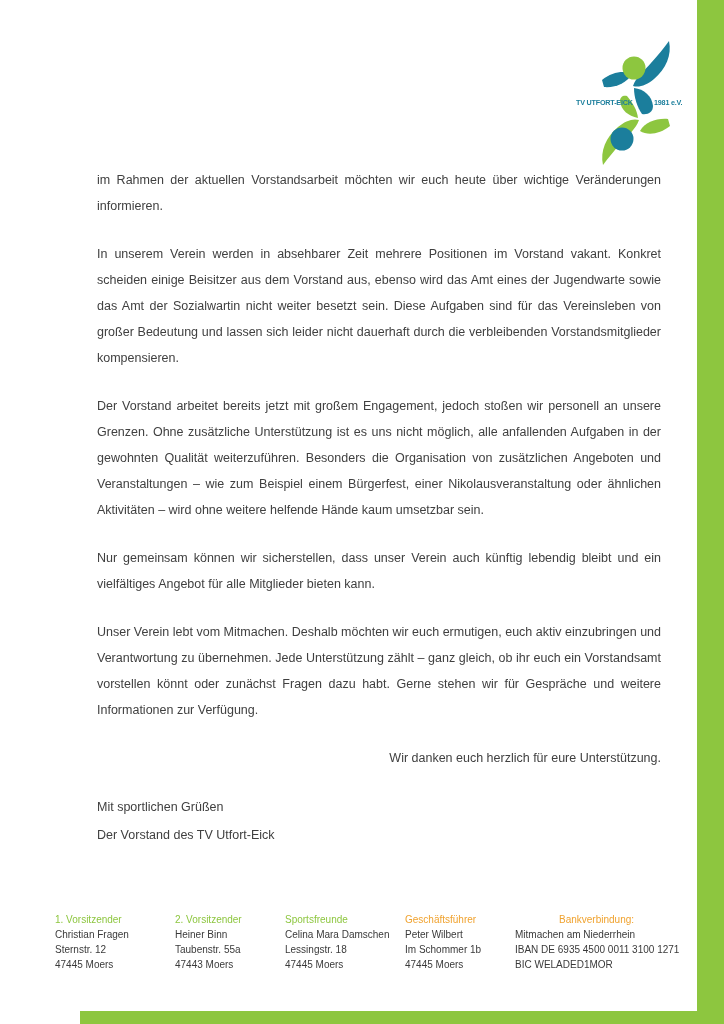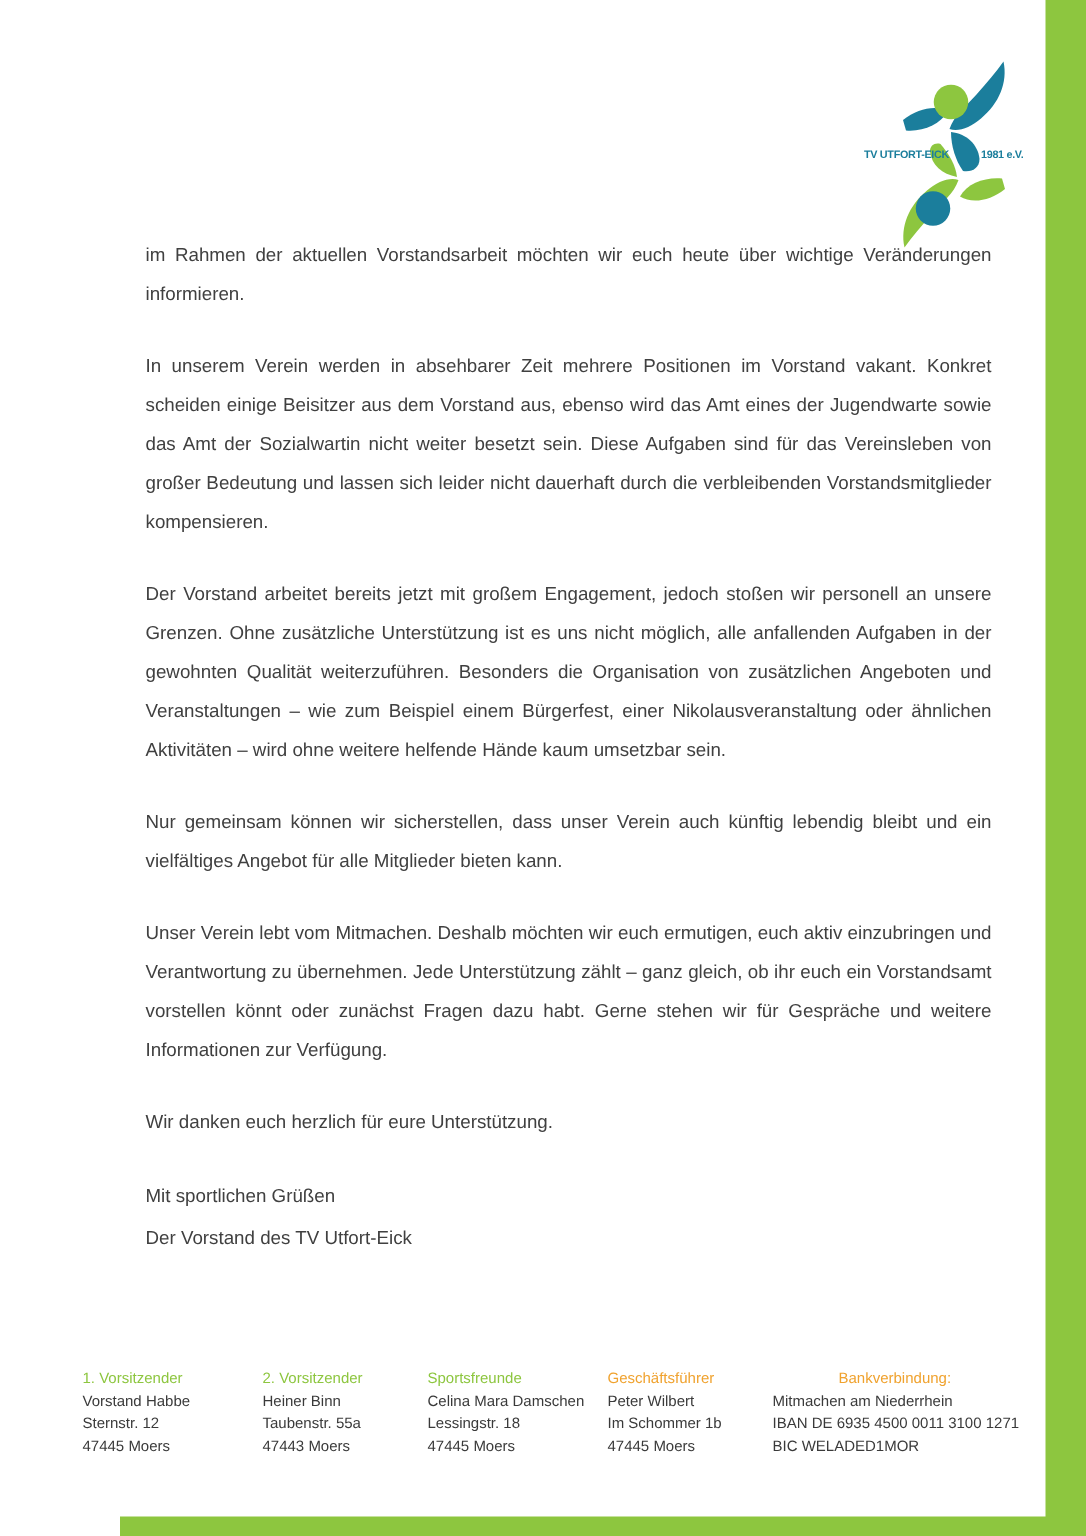--- a/index.html
+++ b/index.html
@@ -22,22 +22,22 @@
   .logo{
     position:absolute;top:38px;left:576px;
     width:120px;height:132px;
   }
   .letter{
     position:absolute;top:155px;left:97px;
     width:564px;
     font-size:12.5px;line-height:26px;
   }
   .salutation{margin:0 0 24px 0;}
-  .para{margin:2px 0 22px 0;text-align:justify;}
-  .para-left{margin:0 0 22px 0;text-align:left;}
+  .para{margin:12px 0 22px 0;text-align:justify;}
+  .para-left{margin:0 0 22px 0;text-align:right;}
   .closing p{margin:0;line-height:28px;text-align:left;}
   .footer{
     position:absolute;top:912px;left:55px;
     display:flex;
     font-size:10px;line-height:15px;
     color:#3a3a3a;
   }
   .footer .col{flex:0 0 auto;}
   .footer .c0{width:120px;}
   .footer .c1{width:110px;}
@@ -89,21 +89,21 @@
     <div class="closing">
       <p>Mit sportlichen Grüßen</p>
       <p>Der Vorstand des TV Utfort-Eick</p>
     </div>
   </div>
 
   <div class="footer">
 
     <div class="col c0">
       <div class="heading" style="color: rgb(141, 198, 63);">1. Vorsitzender</div>
-      <div>Vorstand Habbe</div>
+      <div>Christian Fragen</div>
       <div>Sternstr. 12</div>
       <div>47445 Moers</div>
     </div>
 
     <div class="col c1">
       <div class="heading" style="color: rgb(141, 198, 63);">2. Vorsitzender</div>
       <div>Heiner Binn</div>
       <div>Taubenstr. 55a</div>
       <div>47443 Moers</div>
     </div>

